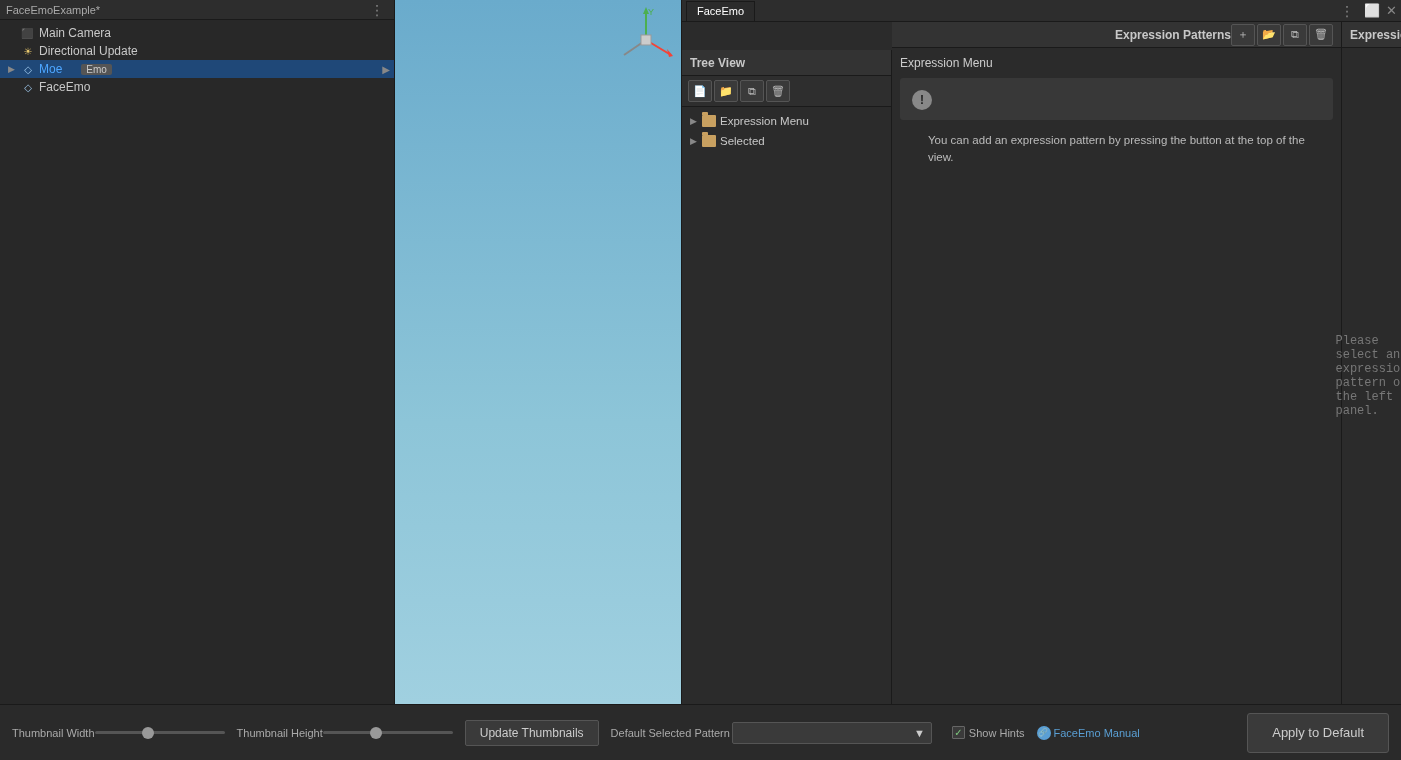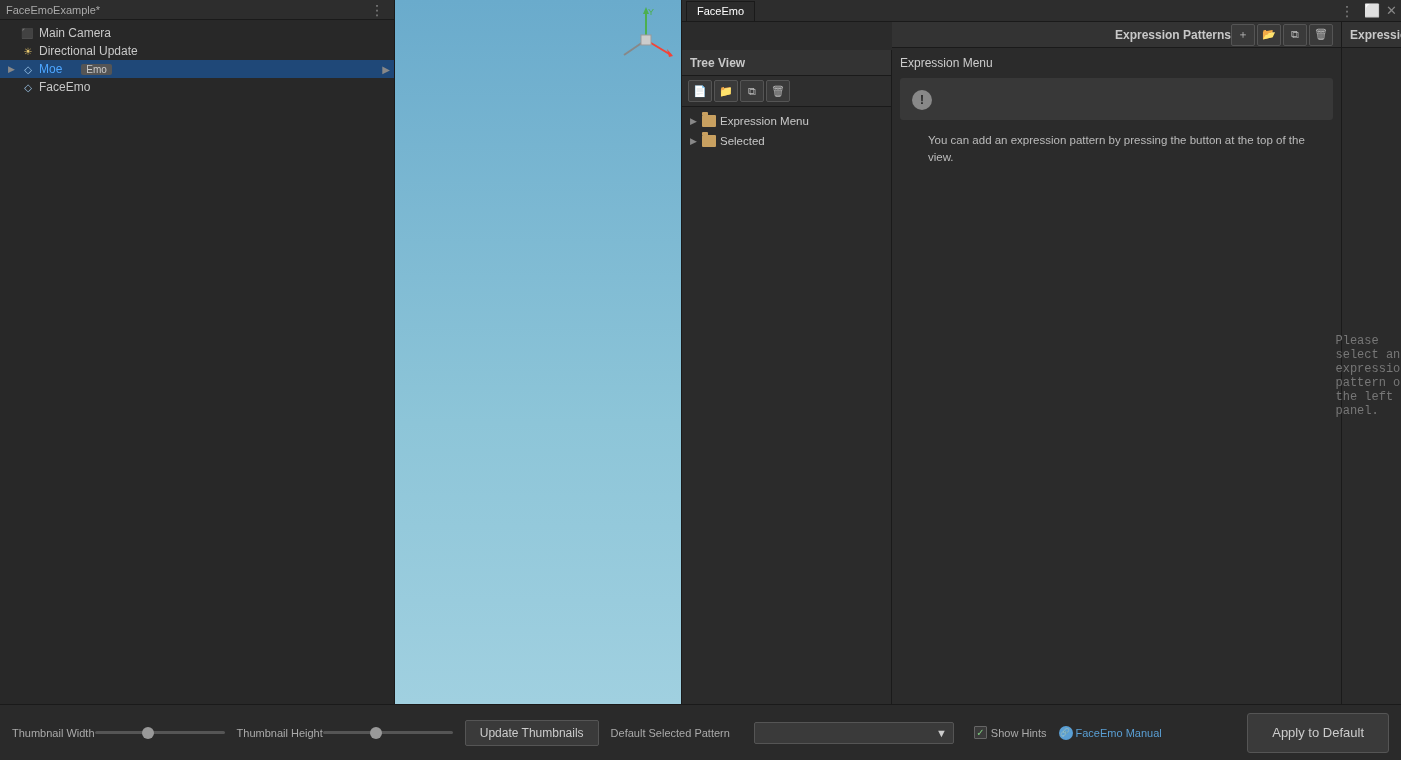--- a/index.html
+++ b/index.html
@@ -403,21 +403,21 @@
       border-radius: 2px;
       cursor: pointer;
       height: 26px;
       display: flex;
       align-items: center;
     }
 
     .default-pattern-container {
       display: flex;
       align-items: center;
-      gap: 24px;
+      gap: 2px;
     }
 
     .default-pattern-dropdown {
       background: #3a3a3a;
       border: 1px solid #555;
       color: #ccc;
       font-size: 11px;
       padding: 2px 6px;
       border-radius: 2px;
       width: 200px;

